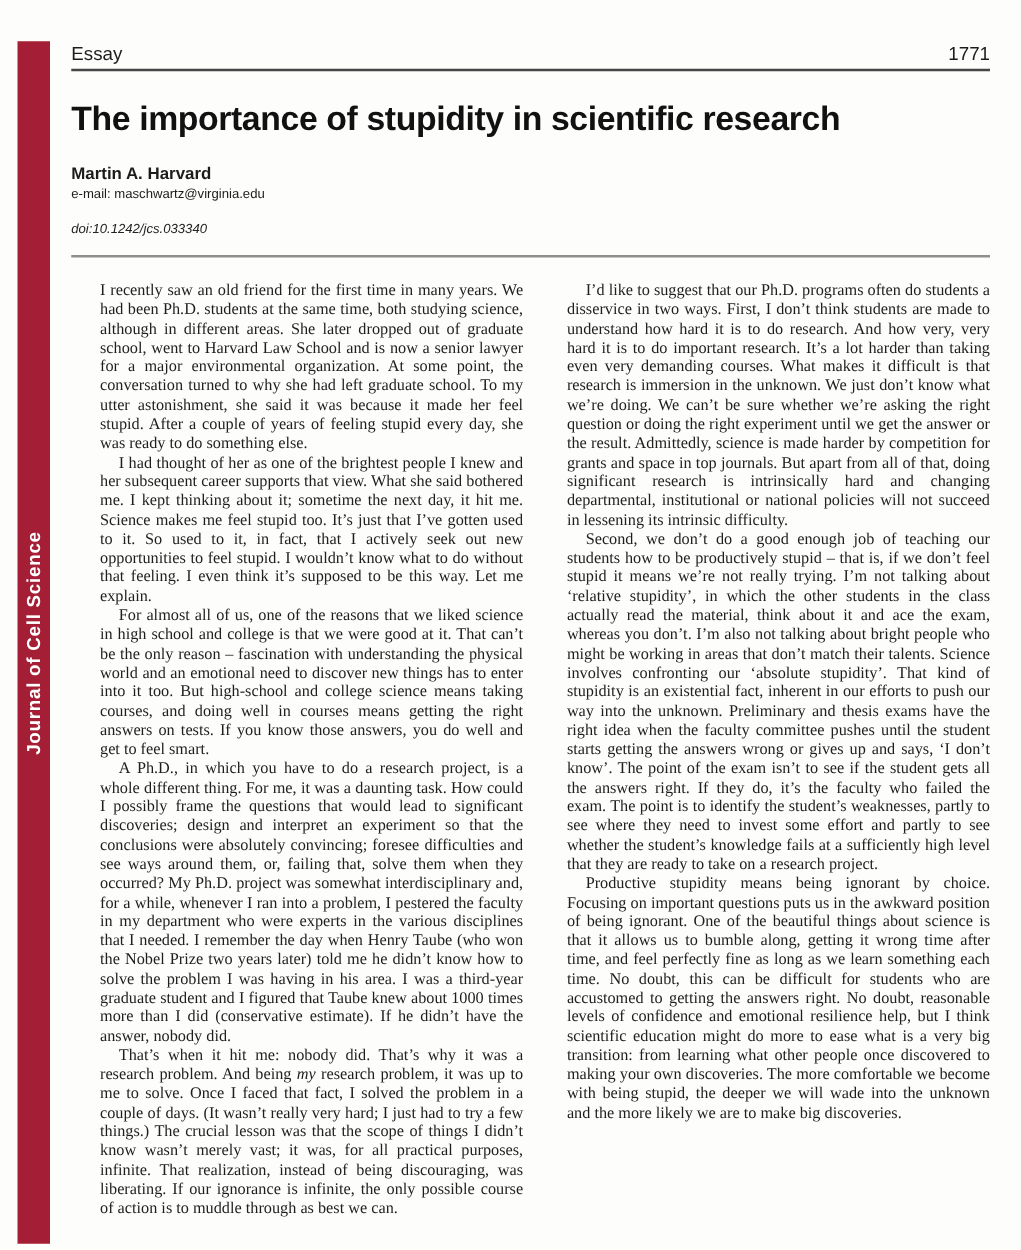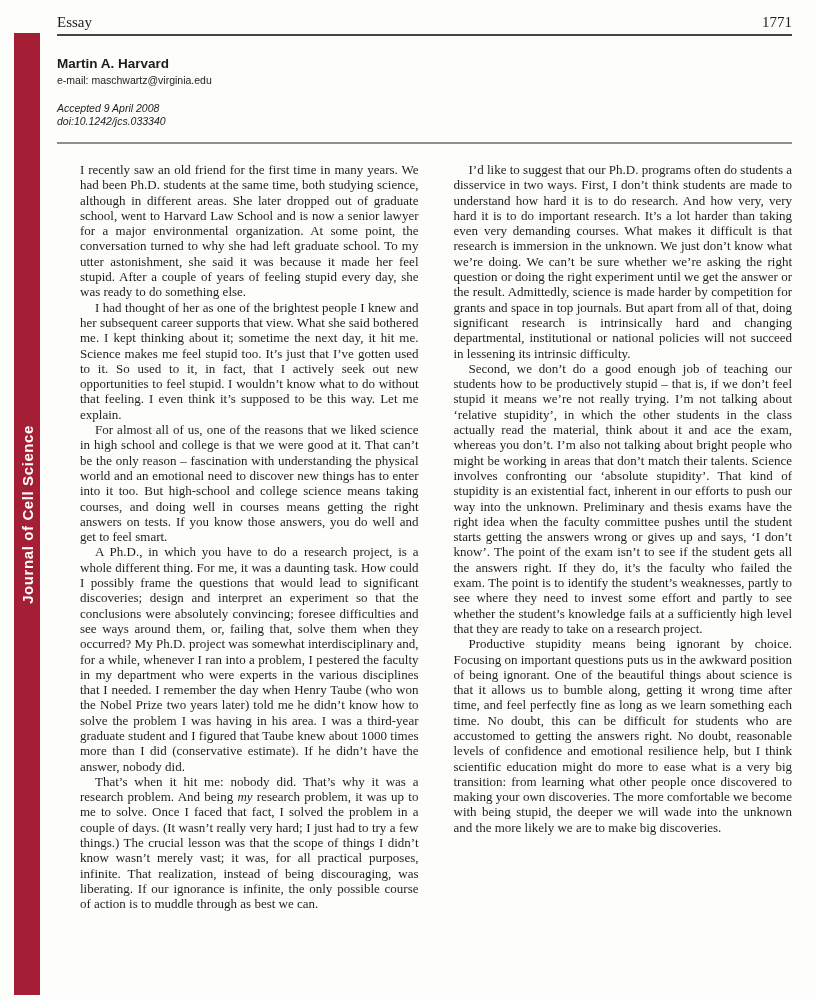--- a/index.html
+++ b/index.html
@@ -36,24 +36,24 @@
   .content {
     position: absolute;
     left: 57px; top: 0;
     width: 735px;
   }
 
   .running-head {
     display: flex;
     justify-content: space-between;
     align-items: baseline;
-    padding-top: 14px;
+    padding-top: 35px;
     padding-bottom: 3px;
     border-bottom: 2px solid #454545;
-    font-family: Liberation Serif, serif;
+    font-family: Liberation Sans, sans-serif;
     font-size: 15px;
     color: #1d1d1d;
   }
 
   .article-title {
     margin: 23px 0 0 0;
     font-family: "Liberation Sans", sans-serif;
     font-size: 27px;
     font-weight: bold;
     letter-spacing: -0.3px;
@@ -115,26 +115,26 @@
   <span class="spine-label">Journal of Cell Science</span>
 </div>
 
 <div class="content">
 
   <div class="running-head">
     <span>Essay</span>
     <span>1771</span>
   </div>
 
+  <h1 class="article-title">The importance of stupidity in scientific research</h1>
 
   <div class="author">Martin A. Harvard</div>
   <div class="email">e-mail: maschwartz@virginia.edu</div>
 
   <div class="pub-meta">
-    <div>Accepted 9 April 2008</div>
     <div>doi:10.1242/jcs.033340</div>
   </div>
 
   <hr class="divider">
 
   <div class="columns">
     <div class="col">
       <p>I recently saw an old friend for the first time in many years. We had been Ph.D. students at the same time, both studying science, although in different areas. She later dropped out of graduate school, went to Harvard Law School and is now a senior lawyer for a major environmental organization. At some point, the conversation turned to why she had left graduate school. To my utter astonishment, she said it was because it made her feel stupid. After a couple of years of feeling stupid every day, she was ready to do something else.</p>
       <p class="indent">I had thought of her as one of the brightest people I knew and her subsequent career supports that view. What she said bothered me. I kept thinking about it; sometime the next day, it hit me. Science makes me feel stupid too. It’s just that I’ve gotten used to it. So used to it, in fact, that I actively seek out new opportunities to feel stupid. I wouldn’t know what to do without that feeling. I even think it’s supposed to be this way. Let me explain.</p>
       <p class="indent">For almost all of us, one of the reasons that we liked science in high school and college is that we were good at it. That can’t be the only reason – fascination with understanding the physical world and an emotional need to discover new things has to enter into it too. But high-school and college science means taking courses, and doing well in courses means getting the right answers on tests. If you know those answers, you do well and get to feel smart.</p>

